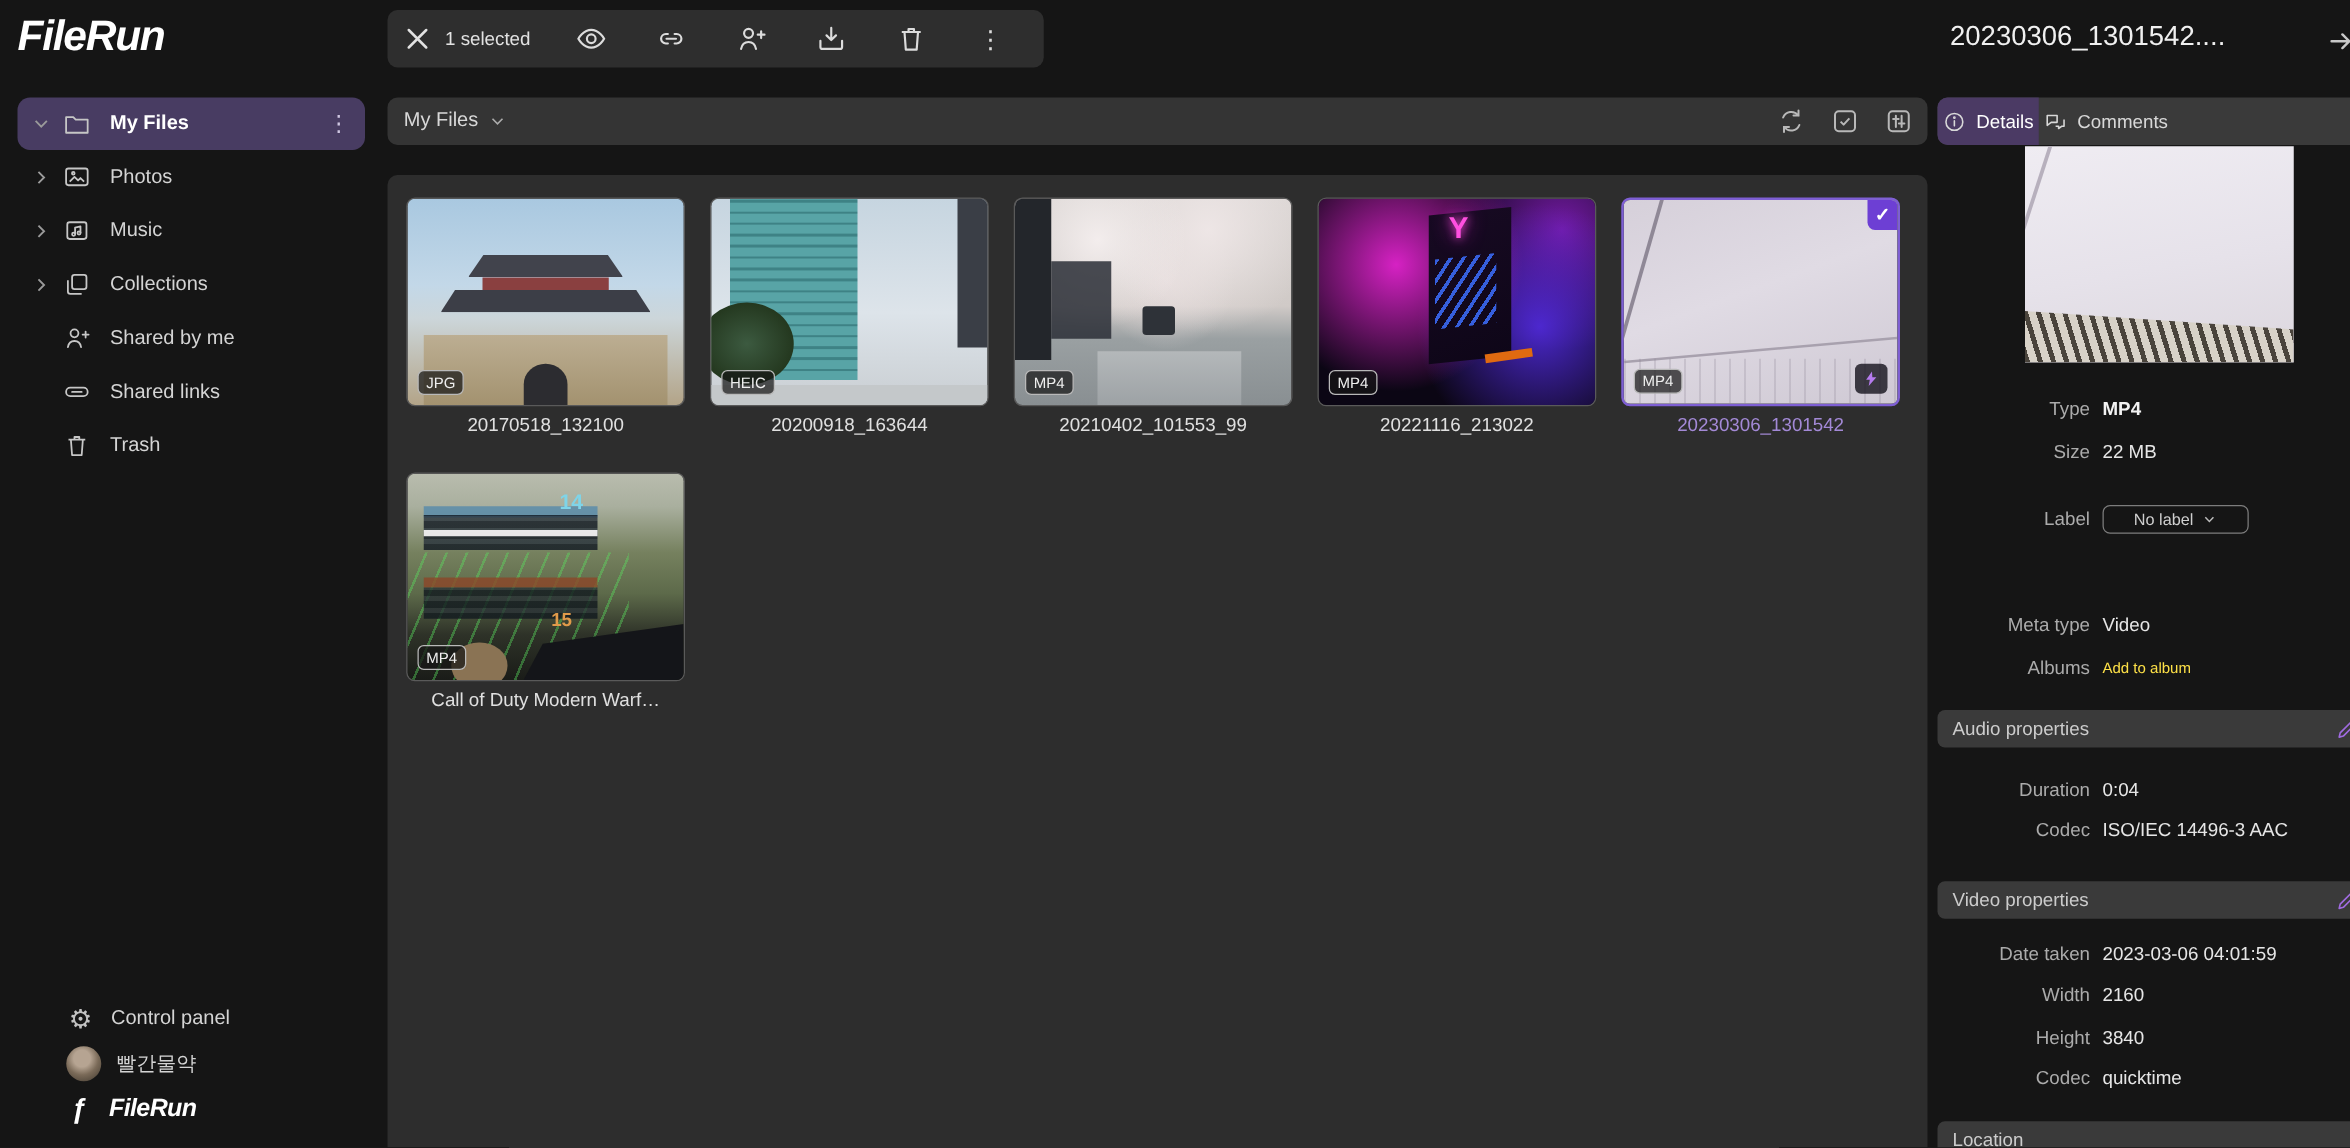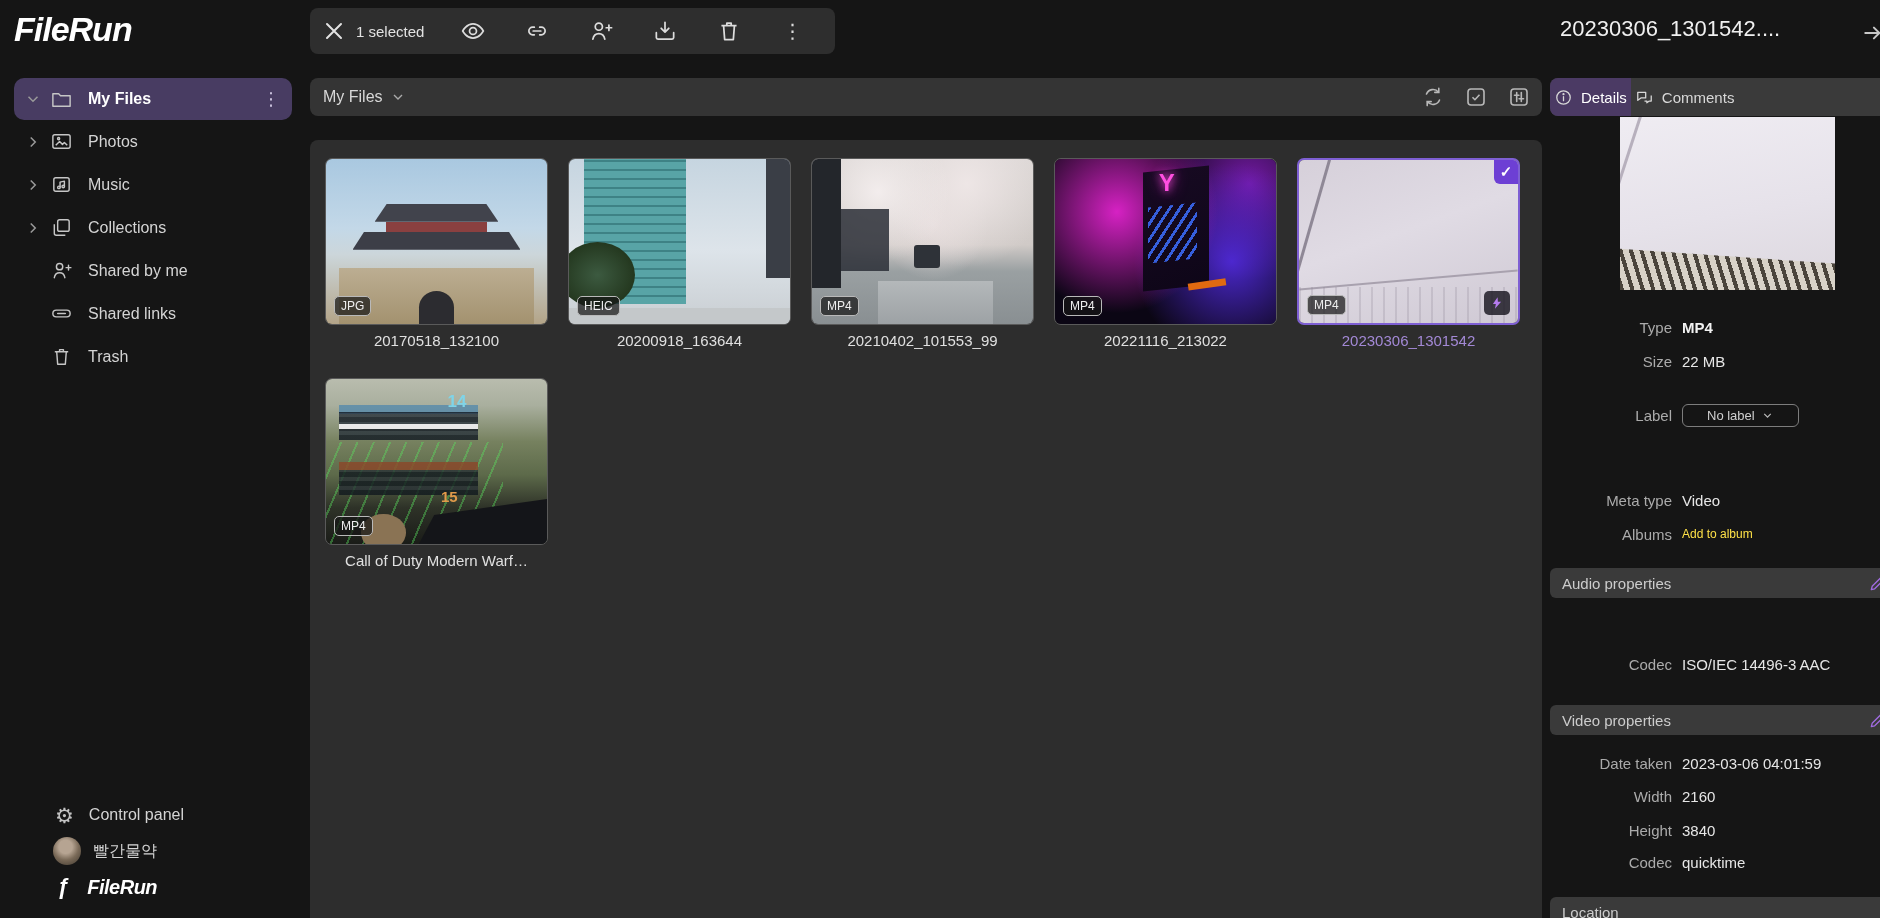--- a/index.html
+++ b/index.html
@@ -506,20 +506,24 @@
   </div>
 
   <div class="section-bar" style="top:568px;">
     <span class="section-title">Audio properties</span>
     <span class="pencil">
       <svg viewBox="0 0 24 24" fill="none" stroke="currentColor" stroke-width="1.6" stroke-linejoin="round">
           <path d="M4 20l1-4L15.5 5.5l3 3L8 19z"></path>
         </svg>
       </span>
   </div>
+  <div class="srow" style="top:616px;">
+    <span class="prop-label">Duration</span>
+    <span class="prop-value">0:04</span>
+  </div>
   <div class="srow" style="top:648px;">
     <span class="prop-label">Codec</span>
     <span class="prop-value">ISO/IEC 14496-3 AAC</span>
   </div>
 
   <div class="section-bar" style="top:705px;">
     <span class="section-title">Video properties</span>
     <span class="pencil">
       <svg viewBox="0 0 24 24" fill="none" stroke="currentColor" stroke-width="1.6" stroke-linejoin="round">
           <path d="M4 20l1-4L15.5 5.5l3 3L8 19z"></path>

